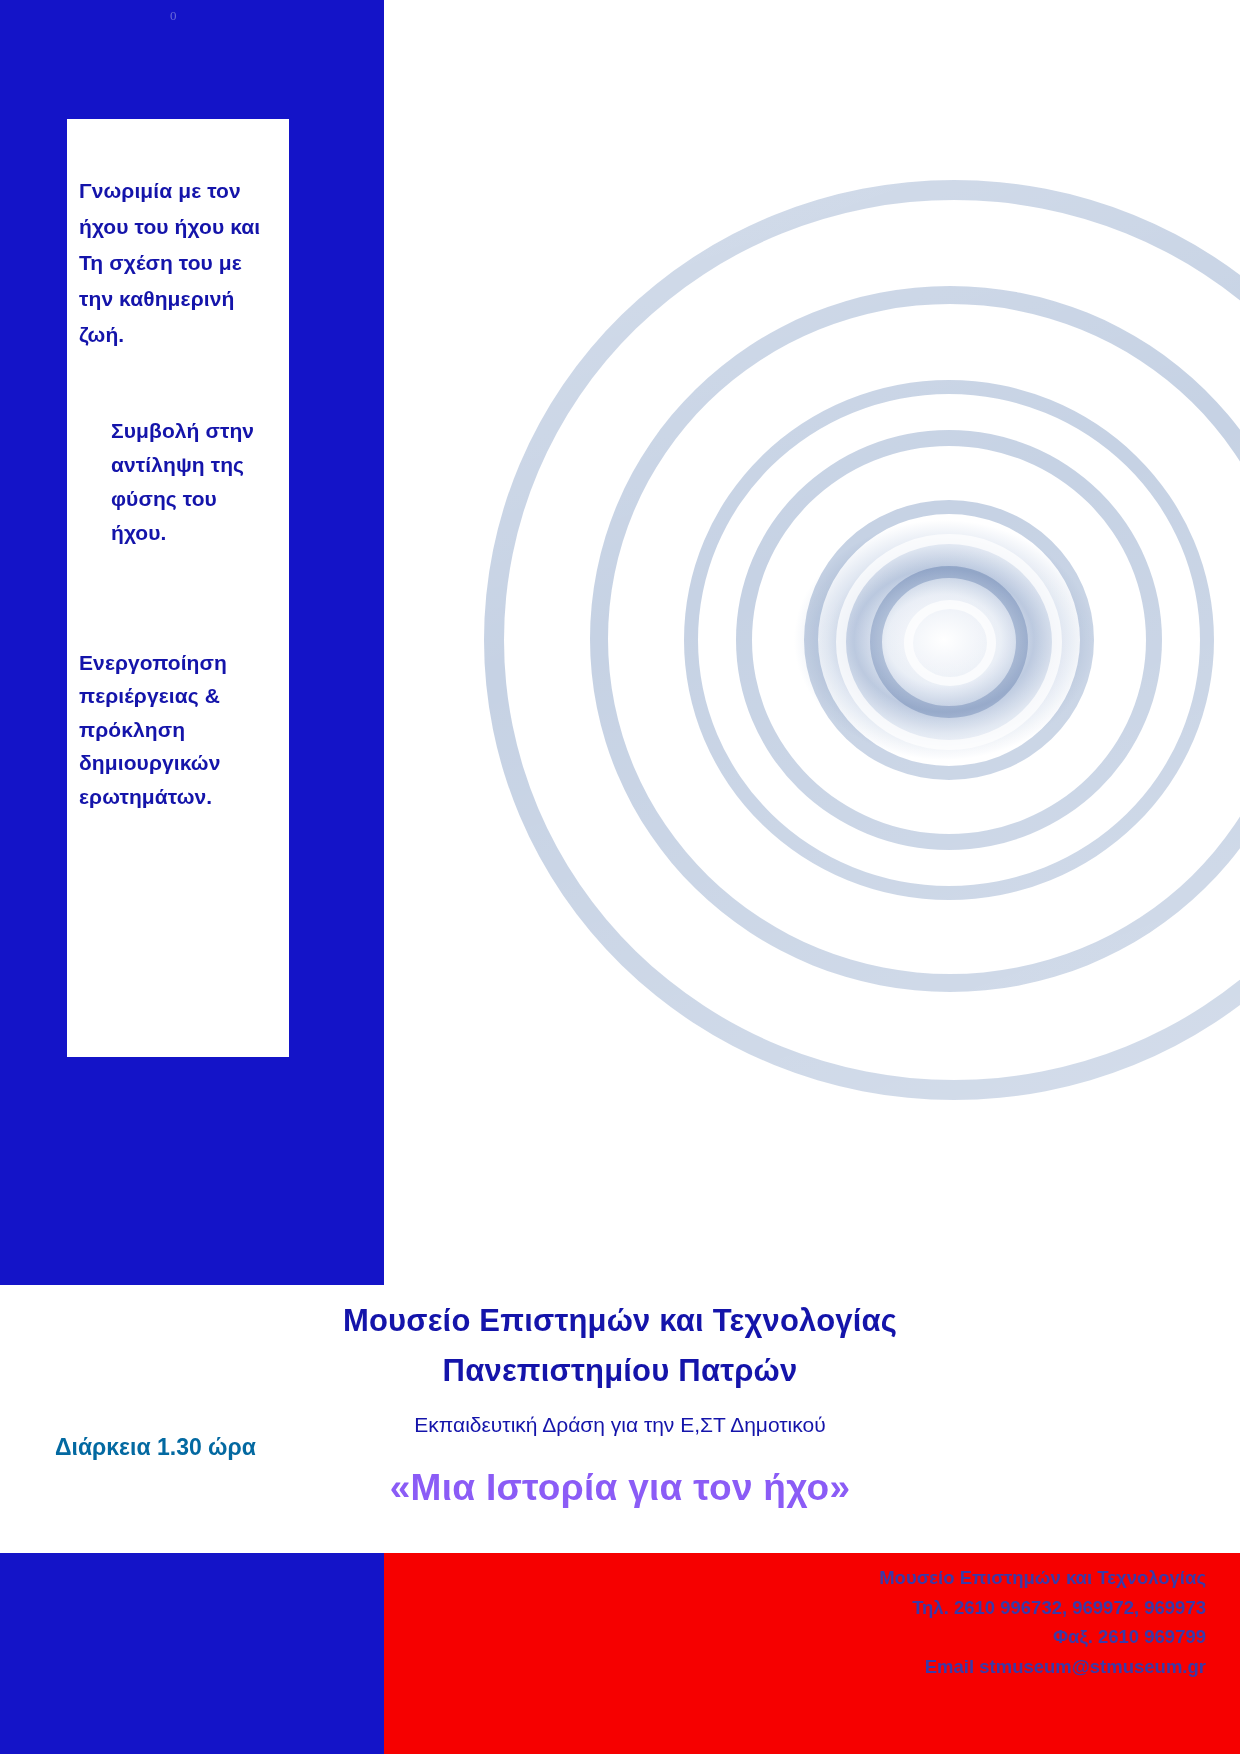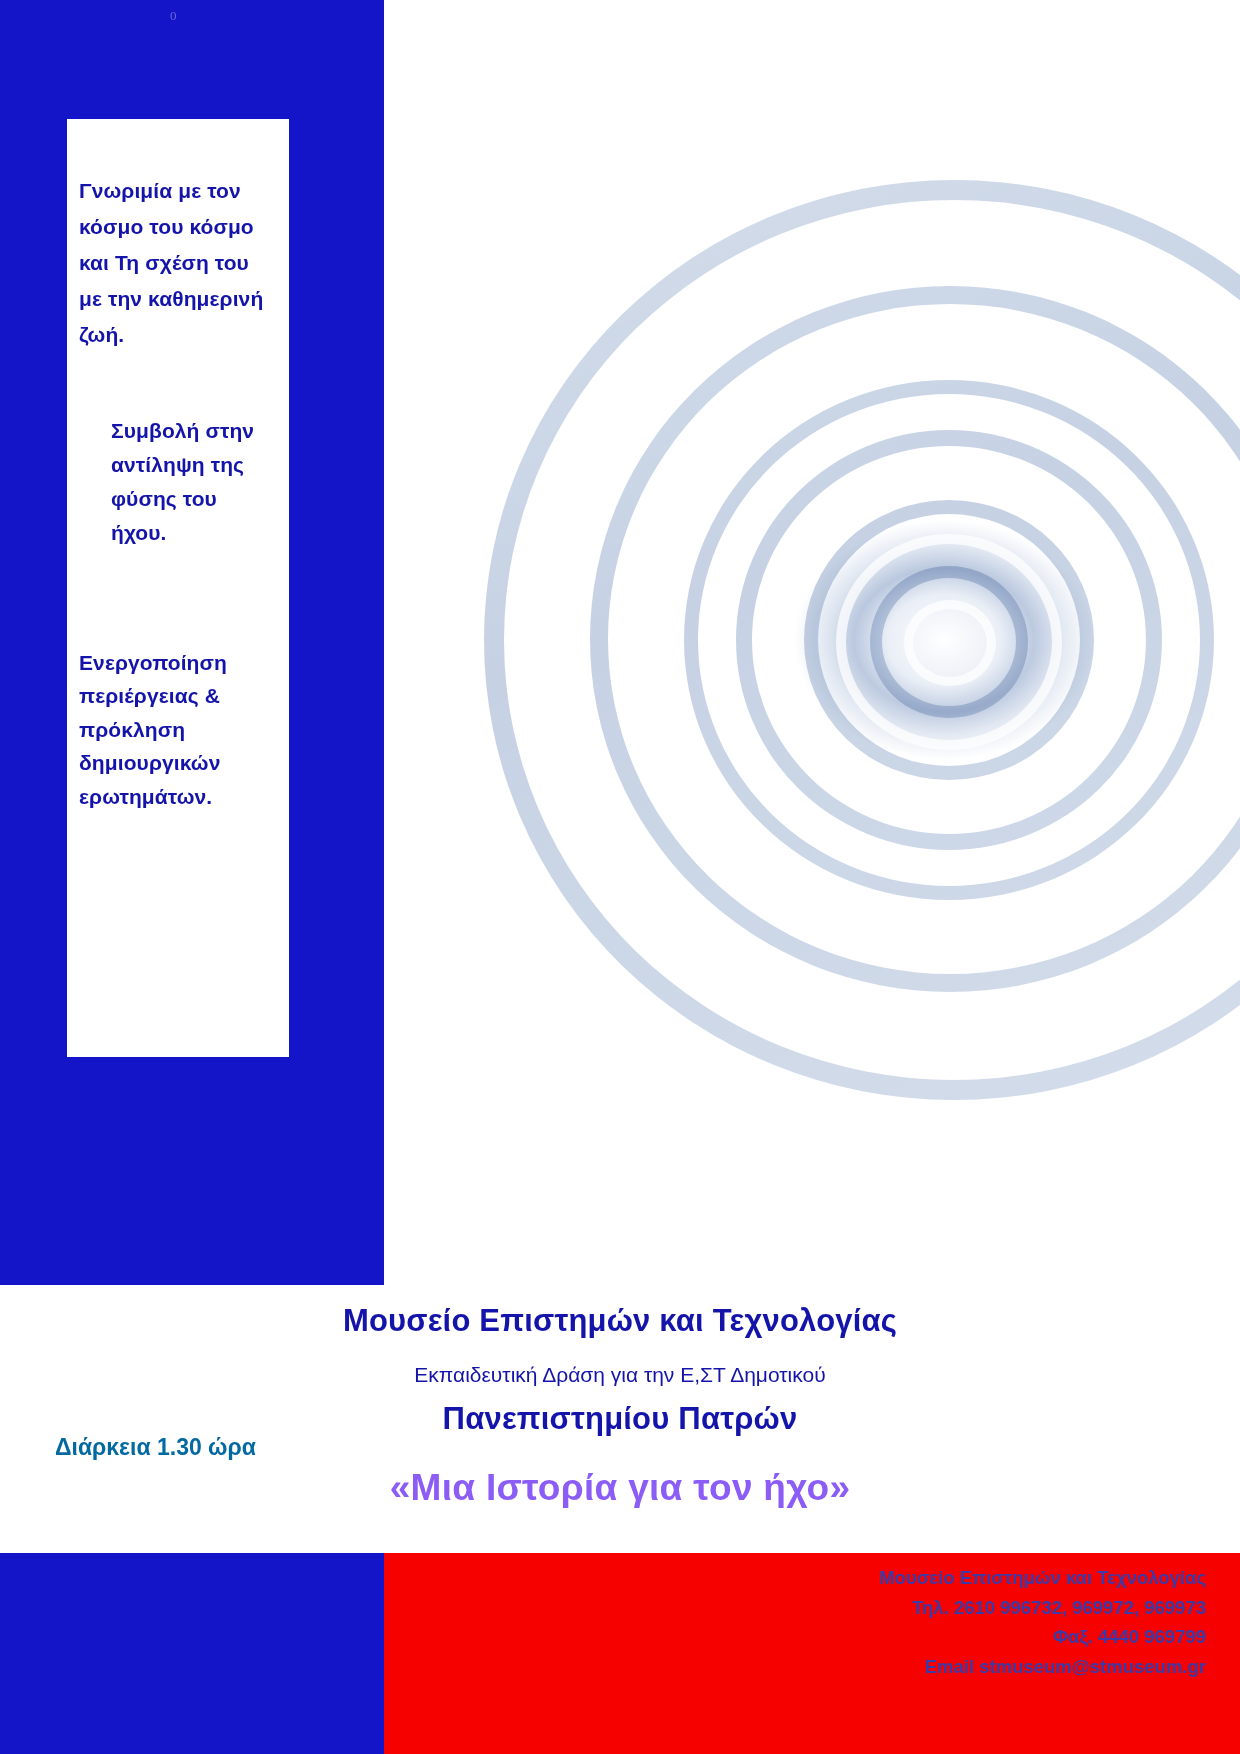--- a/index.html
+++ b/index.html
@@ -163,37 +163,37 @@
     <div class="ring" style="left:520px; top:600px; width:92px; height:86px; border-width:9px;"></div>
     <div class="ring dark" style="left:206px; top:286px; width:720px; height:706px; border-width:18px;"></div>
     <div class="ring" style="left:164px; top:244px; width:806px; height:792px; border-width:12px;"></div>
     <div class="ring dark" style="left:100px; top:180px; width:940px; height:920px; border-width:20px;"></div>
     <div class="ring" style="left:40px; top:120px; width:1060px; height:1042px; border-width:14px;"></div>
   </div>
 
   <div id="stray-mark">0</div>
 
   <div id="aims-box">
-    <p class="block-1">Γνωριμία με τον κόσμο του κόσμο και Τη σχέση του με την καθημερινή ζωή.</p>
+    <p class="block-1">Γνωριμία με τον ήχου του ήχου και Τη σχέση του με την καθημερινή ζωή.</p>
     <p class="block-2">Συμβολή στην αντίληψη  της φύσης του ήχου.</p>
     <p class="block-3">Ενεργοποίηση περιέργειας &amp; πρόκληση δημιουργικών ερωτημάτων.</p>
   </div>
 
   <div id="title-band">
     <div id="museum-title-1">Μουσείο Επιστημών και Τεχνολογίας</div>
+    <div id="museum-title-2">Πανεπιστημίου Πατρών</div>
     <div id="subtitle">Εκπαιδευτική Δράση για την Ε,ΣΤ Δημοτικού</div>
-    <div id="museum-title-2">Πανεπιστημίου Πατρών</div>
     <div id="event-title">«Μια Ιστορία για τον ήχο»</div>
   </div>
 
   <div id="bottom-blue"></div>
   <div id="bottom-red"></div>
 
   <div id="duration">Διάρκεια  1.30 ώρα</div>
 
   <div id="contact">
     <div>Μουσείο Επιστημών και Τεχνολογίας</div>
     <div>Τηλ. 2610 996732, 969972, 969973</div>
-    <div>Φαξ. 4440 969799</div>
+    <div>Φαξ. 2610 969799</div>
     <div>Email stmuseum@stmuseum.gr</div>
   </div>
 
 </div>
 
 </body></html>

